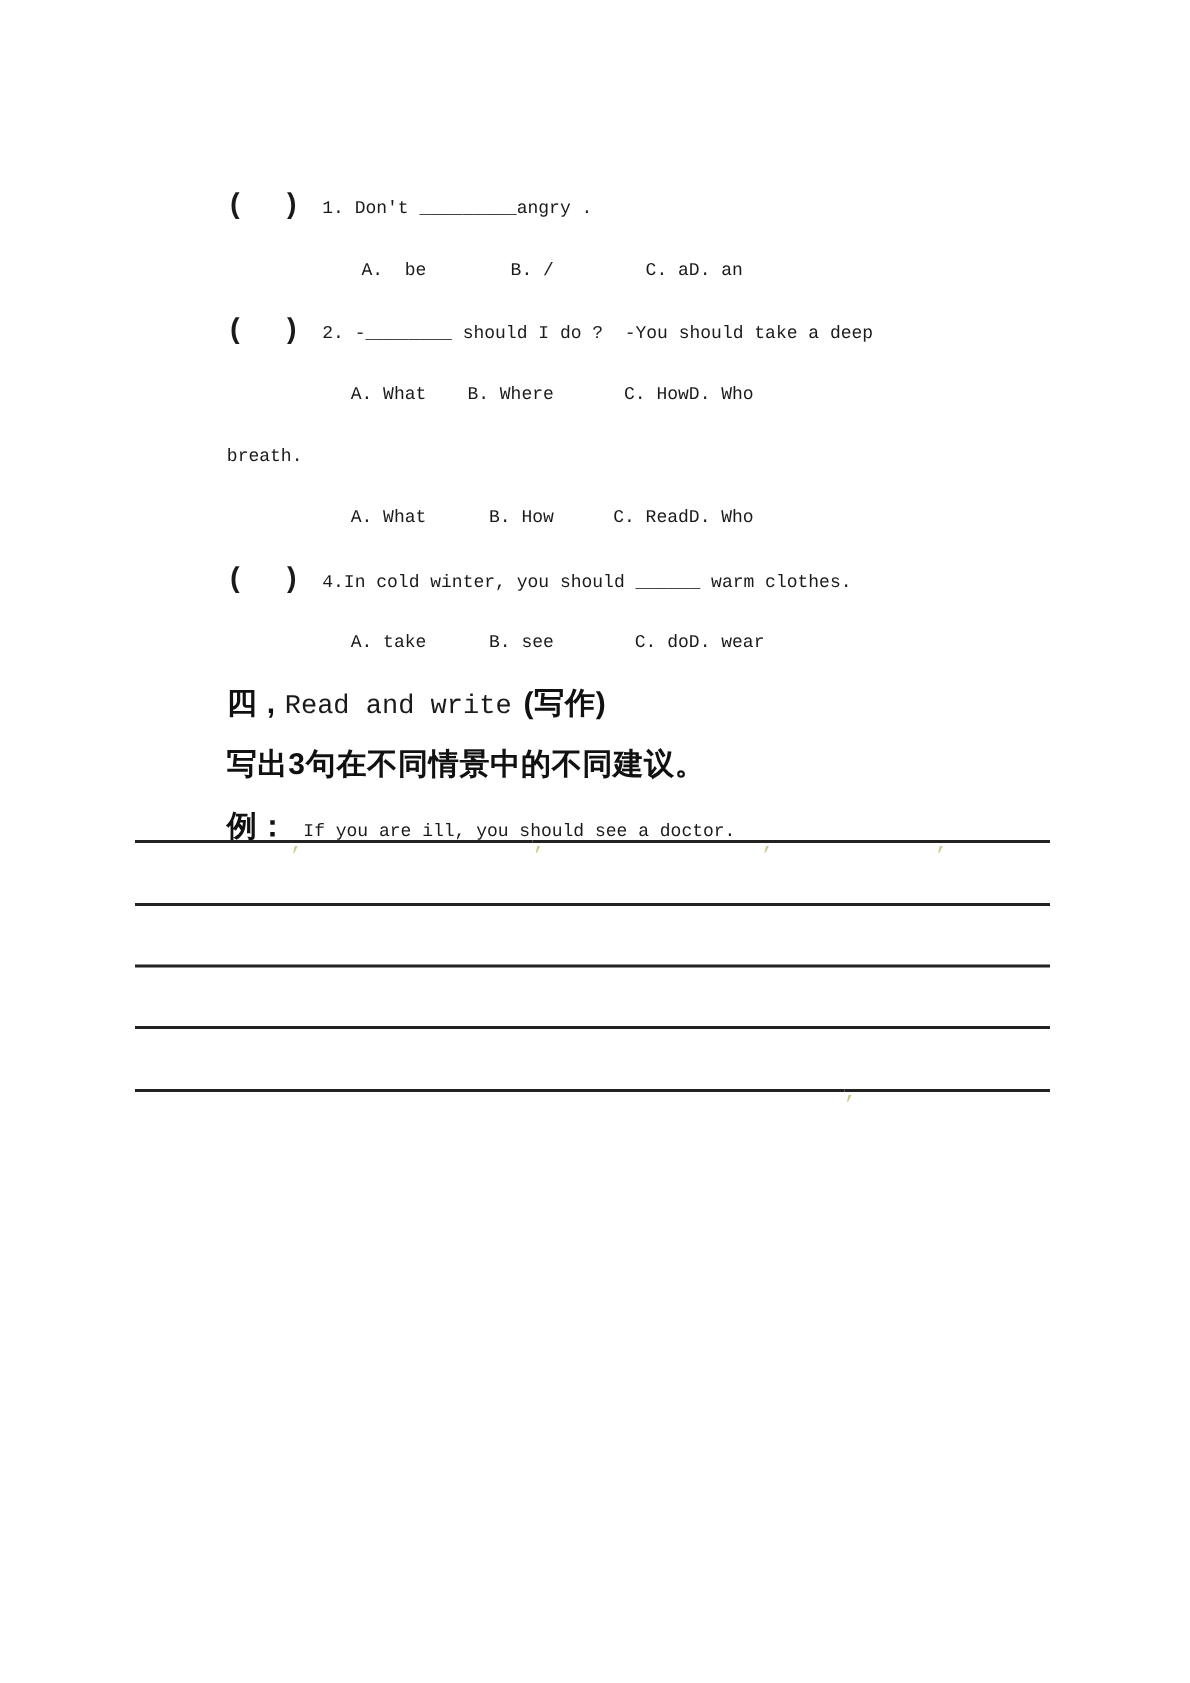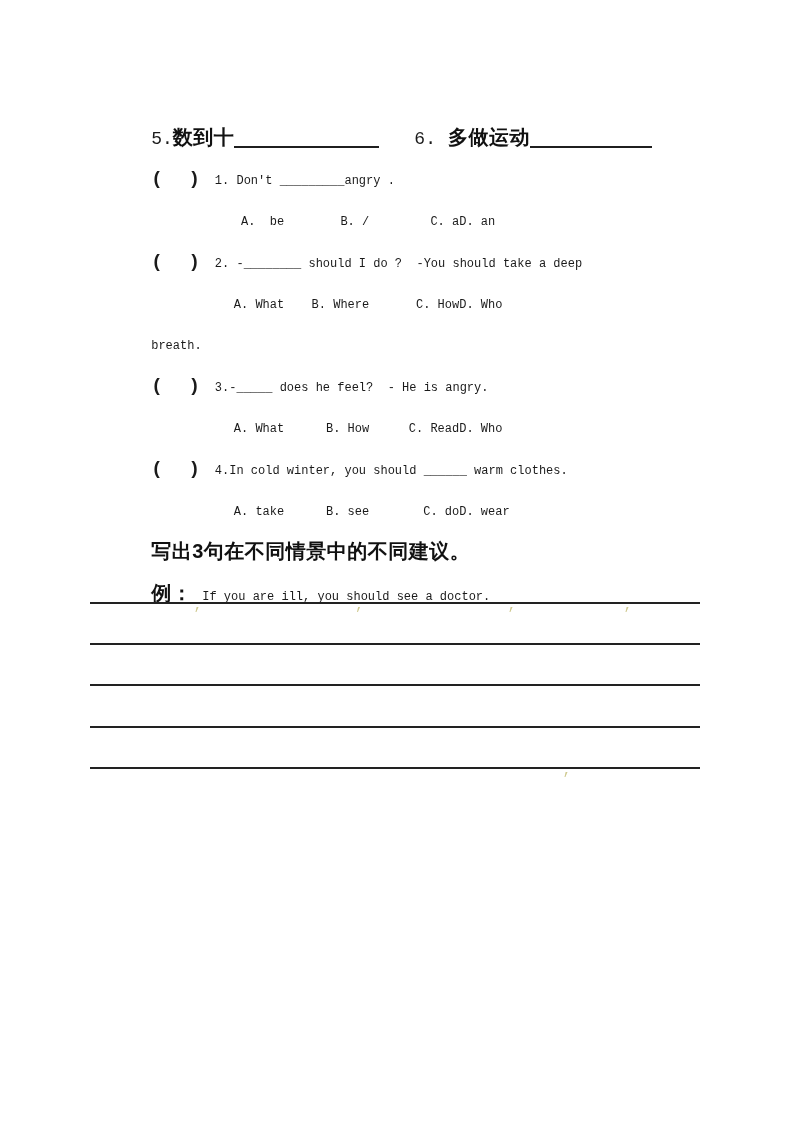--- a/index.html
+++ b/index.html
@@ -93,56 +93,53 @@
     overflow: visible;
     font-family: "Liberation Mono", monospace;
   }
 </style>
 </head>
 <body>
 
 <div class="page">
   <div class="content">
 
-    <div class="row">
-      <span class="mono num">5.</span><span class="cjk-bold">数到十</span><span class="blank-underline blank-5"></span><span class="mono num gap-mid">6.</span><span class="cjk-bold gap-sm">多做运动</span><span class="blank-underline blank-6"></span>
-    </div>
 
 
     <div class="row qrow">
       <span class="mono bracket">(  )</span><span class="mono qtext">1. Don't _________angry .</span>
     </div>
     <div class="row optrow">
       <span class="mono opt opt-a">A.  be</span><span class="mono opt opt-b">B. /</span><span class="mono opt opt-c">C. a</span><span class="mono opt">D. an</span>
     </div>
 
     <div class="row qrow">
       <span class="mono bracket">(  )</span><span class="mono qtext">2. -________ should I do ?  -You should take a deep</span>
     </div>
     <div class="row optrow">
       <span class="mono opt opt-a">A. What</span><span class="mono opt opt-b">B. Where</span><span class="mono opt opt-c">C. How</span><span class="mono opt">D. Who</span>
     </div>
     <div class="row">
       <span class="mono">breath.</span>
     </div>
 
-    <div class="row qrow">
-      <span class="mono bracket">(  )</span><span class="mono qtext">3.-_____ does he feel?  - He is angry.</span>
-    </div>
     <div class="row optrow">
       <span class="mono opt opt-a">A. What</span><span class="mono opt opt-b">B. How</span><span class="mono opt opt-c">C. Read</span><span class="mono opt">D. Who</span>
     </div>
 
     <div class="row qrow">
       <span class="mono bracket">(  )</span><span class="mono qtext">4.In cold winter, you should ______ warm clothes.</span>
     </div>
     <div class="row optrow">
       <span class="mono opt opt-a">A. take</span><span class="mono opt opt-b">B. see</span><span class="mono opt opt-c">C. do</span><span class="mono opt">D. wear</span>
     </div>
 
+    <div class="row hx">
+      <span class="cjk-bold">四 ,</span><span class="mono" style="margin-left:6px;">Read and write</span><span class="cjk-bold" style="margin-left:8px;">(写作)</span>
+    </div>
 
     <div class="row">
       <span class="cjk-bold">写出3句在不同情景中的不同建议。</span>
     </div>
 
     <div class="row">
       <span class="cjk-bold">例：</span><span class="mono example-text">If you are ill, you should see a doctor.</span>
     </div>
 
     <div class="writing">

